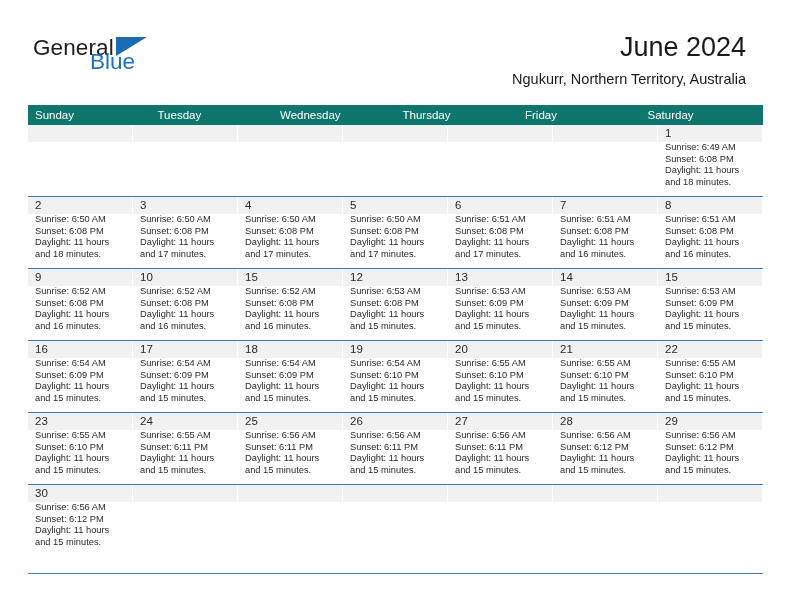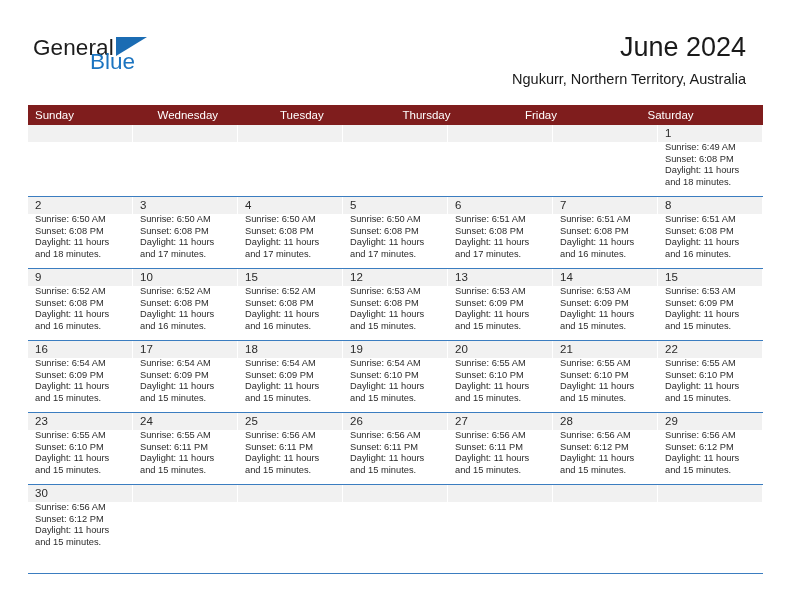--- a/index.html
+++ b/index.html
@@ -84,21 +84,21 @@
 
   
   .calendar {
     position: absolute;
     left: 28px;
     top: 105px;
     width: 735px;
   }
   .weekday-row {
     display: flex;
-    background: #7f1d1d;
+    background: #0f766e;
     height: 20px;
   }
   .weekday {
     flex: 1 1 0;
     color: #ffffff;
     font-size: 11.5px;
     line-height: 20px;
     padding-left: 7px;
     box-sizing: border-box;
     white-space: nowrap;
@@ -159,22 +159,22 @@
     </div>
     <div class="title-block">
       <div class="cal-title">June 2024</div>
       <div class="cal-subtitle">Ngukurr, Northern Territory, Australia</div>
     </div>
   </div>
 
   <div class="calendar">
     <div class="weekday-row">
       <div class="weekday">Sunday</div>
+      <div class="weekday">Tuesday</div>
       <div class="weekday">Wednesday</div>
-      <div class="weekday">Tuesday</div>
       <div class="weekday">Thursday</div>
       <div class="weekday">Friday</div>
       <div class="weekday">Saturday</div>
     </div>
     <div id="weeks-container">
         <div class="week-row row-h-tall">
           <div class="day-cell empty">
             <div class="day-num-band"></div>
           </div>
           <div class="day-cell empty">

